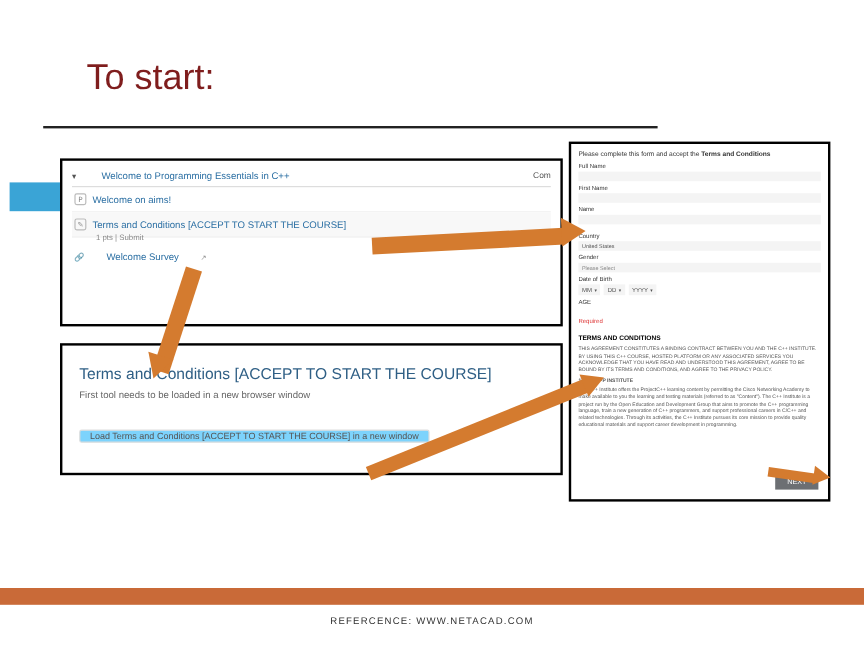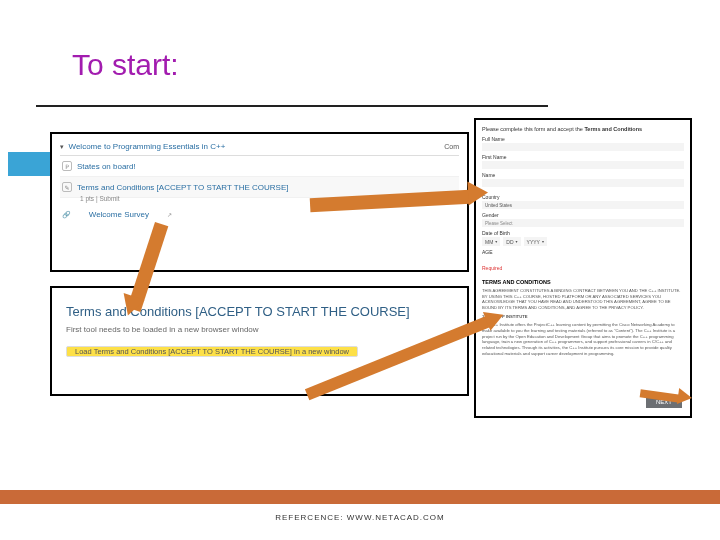--- a/index.html
+++ b/index.html
@@ -1,43 +1,43 @@
 <!DOCTYPE html>
 <html><head>
 <meta charset="utf-8">
 <style>
   *{box-sizing:border-box;margin:0;padding:0;font-family:Arial,Helvetica,sans-serif}
   body{width:720px;height:540px;background:#fff;position:relative;overflow:hidden}
-  .slide-title{position:absolute;left:72px;top:48px;font-size:30px;color:#a21caf}
+  .slide-title{position:absolute;left:72px;top:48px;font-size:30px;color:#7f1d1d}
   .rule{position:absolute;left:36px;top:105px;width:512px;height:2px;background:#222;z-index:4}
   .footer-bar{position:absolute;left:0;bottom:36px;width:720px;height:14px;background:#c96a38}
   .footer-txt{position:absolute;left:0;bottom:18px;width:720px;text-align:center;font-size:8px;letter-spacing:1px;color:#333}
 
   .accent-box{position:absolute;left:8px;top:152px;width:48px;height:24px;background:#3aa4d6;z-index:0}
 
   
   .panel1{position:absolute;left:50px;top:132px;width:419px;height:140px;border:2px solid #000;background:#fff;z-index:1;padding:6px 8px 6px 8px;font-size:8px;color:#333}
   .p1-header{display:flex;align-items:center;justify-content:space-between;border-bottom:1px solid #ddd;padding:2px 0 4px 0}
-  .p1-header .hleft{display:flex;align-items:flex-end;gap:5px}
+  .p1-header .hleft{display:flex;align-items:flex-end;gap:21px}
   .p1-header .tri{font-size:7px;color:#555}
   .p1-header .ttl{color:#2b6fa3;font-size:8px}
   .p1-header .comp{font-size:7px;color:#555}
   .p1-row{display:flex;align-items:center;gap:5px;padding:5px 2px;border-bottom:1px solid #f1f1f1}
   .p1-icon{width:10px;height:10px;border:1px solid #bbb;border-radius:2px;display:inline-flex;align-items:center;justify-content:center;font-size:6px;color:#888;flex:0 0 10px}
   .p1-row .txt{color:#2b6fa3}
   .p1-row.sel{background:#f8f8f8}
   .p1-sub{font-size:6.5px;color:#888;margin-left:20px;margin-top:-3px;margin-bottom:3px}
   .p1-survey{color:#2b6fa3;display:flex;align-items:center;gap:18px;padding:5px 2px}
   .link-icon{color:#2b6fa3;font-size:7px}
 
   
   .panel2{position:absolute;left:50px;top:286px;width:419px;height:110px;border:2px solid #000;background:#fff;z-index:1;padding:16px 14px 10px 14px}
   .p2-h{font-size:13px;color:#2f5f85}
   .p2-sub{font-size:8px;color:#666;margin-top:6px}
-  .p2-btn{display:inline-block;margin-top:12px;background:#fde047;border:1px solid #ddd;border-radius:2px;padding:0 8px;font-size:7.5px;color:#555}
+  .p2-btn{display:inline-block;margin-top:24px;background:#7dd3fc;border:1px solid #ddd;border-radius:2px;padding:0 8px;font-size:7.5px;color:#555}
 
   
   .panel3{position:absolute;left:474px;top:118px;width:218px;height:300px;border:2px solid #000;background:#fff;z-index:2;padding:6px}
   .p3-head{font-size:5.5px;color:#333;margin-bottom:4px}
   .p3-head .bold{font-weight:bold}
   .p3-field{margin-bottom:3px}
   .p3-lbl{font-size:5px;color:#333;display:block;margin-bottom:1px}
   .p3-inp{width:100%;height:8px;background:#f4f4f4;border:none}
   .p3-gap{height:4px}
   .p3-dob{display:flex;gap:3px}
@@ -76,21 +76,21 @@
 <div class="panel1">
   <div class="p1-header">
     <div class="hleft">
       <span class="tri">▾</span>
       <span class="ttl">Welcome to Programming Essentials in C++</span>
     </div>
     <span class="comp">Com</span>
   </div>
   <div class="p1-row">
     <span class="p1-icon">𝖯</span>
-    <span class="txt">States on board!</span>
+    <span class="txt">Welcome on aims!</span>
   </div>
   <div class="p1-row sel">
     <span class="p1-icon">✎</span>
     <span class="txt">Terms and Conditions [ACCEPT TO START THE COURSE]</span>
   </div>
   <div class="p1-sub">1 pts | Submit</div>
   <div class="p1-survey">
     <span class="link-icon">🔗</span>
     <span>Welcome Survey</span>
     <span style="font-size:6px;color:#888">↗</span>

